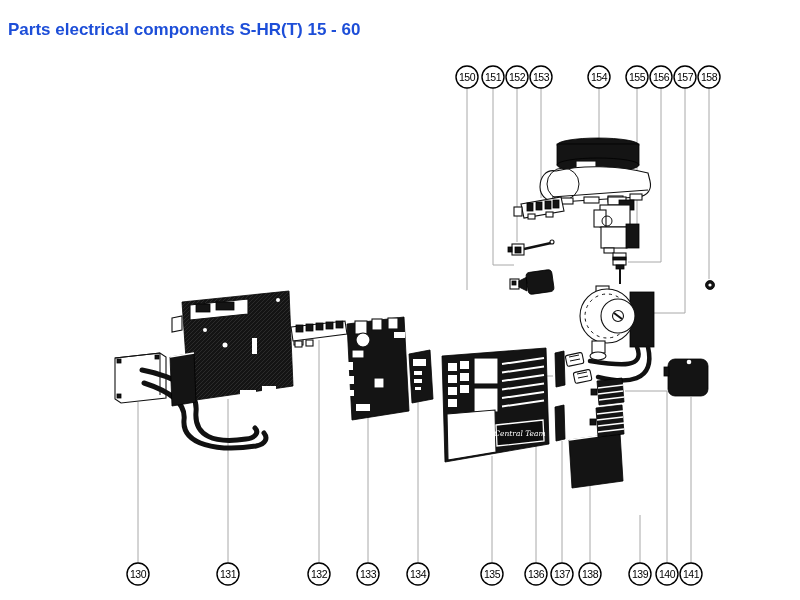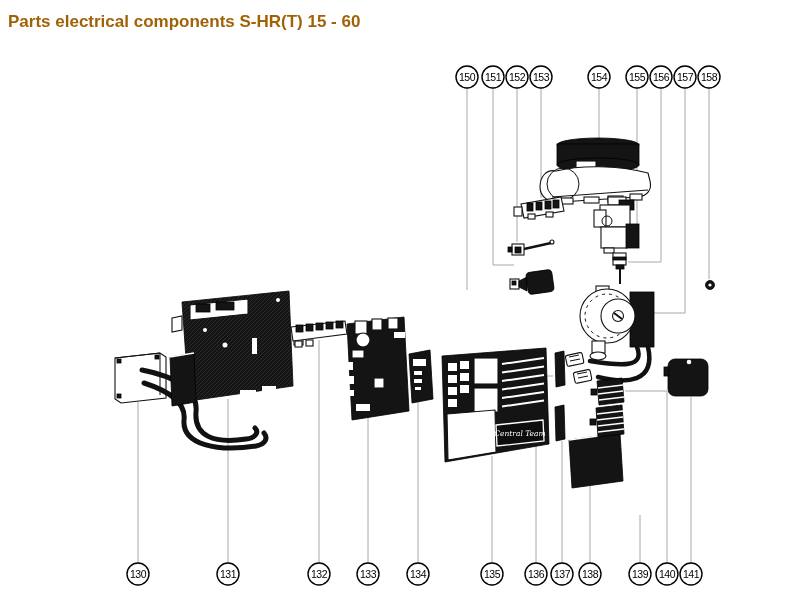--- a/index.html
+++ b/index.html
@@ -1,19 +1,19 @@
 <!DOCTYPE html>
 <html><head>
 <meta charset="utf-8">
 <style>
   html,body{margin:0;padding:0;background:#fff;}
   #stage{position:relative;width:800px;height:600px;background:#fff;overflow:hidden;
          font-family:"Liberation Sans",sans-serif;}
-  #title{position:absolute;left:8px;top:12px;font-size:17px;font-weight:bold;
-         color:#a16207;letter-spacing:0px;white-space:nowrap;}
+  #title{position:absolute;left:8px;top:20px;font-size:17px;font-weight:bold;
+         color:#1d4ed8;letter-spacing:0px;white-space:nowrap;}
   svg{position:absolute;left:0;top:0;}
   .callout-circle{fill:#fff;stroke:#000;stroke-width:1.4;}
   .callout-num{fill:#000;font-family:"Liberation Sans",sans-serif;font-size:10.5px;
                letter-spacing:-0.5px;text-anchor:middle;}
   .leader{fill:none;stroke:#a8a8a8;stroke-width:1;}
   .ol{fill:#fff;stroke:#111;stroke-width:1.1;}
   .dk{fill:#141414;stroke:#000;stroke-width:0.8;}
   .wline{stroke:#fff;stroke-width:2;fill:none;}
   .thinline{stroke:#111;stroke-width:1;fill:none;}
 </style>

